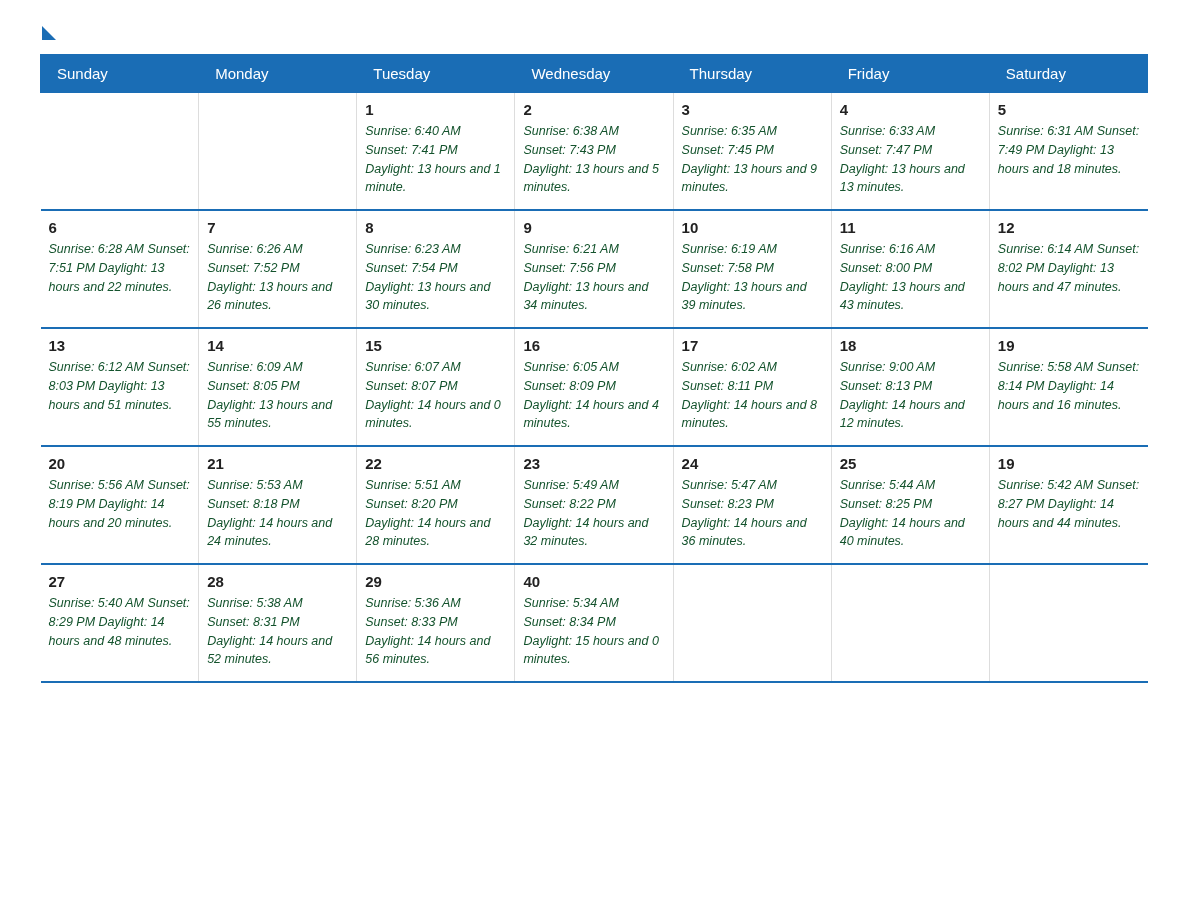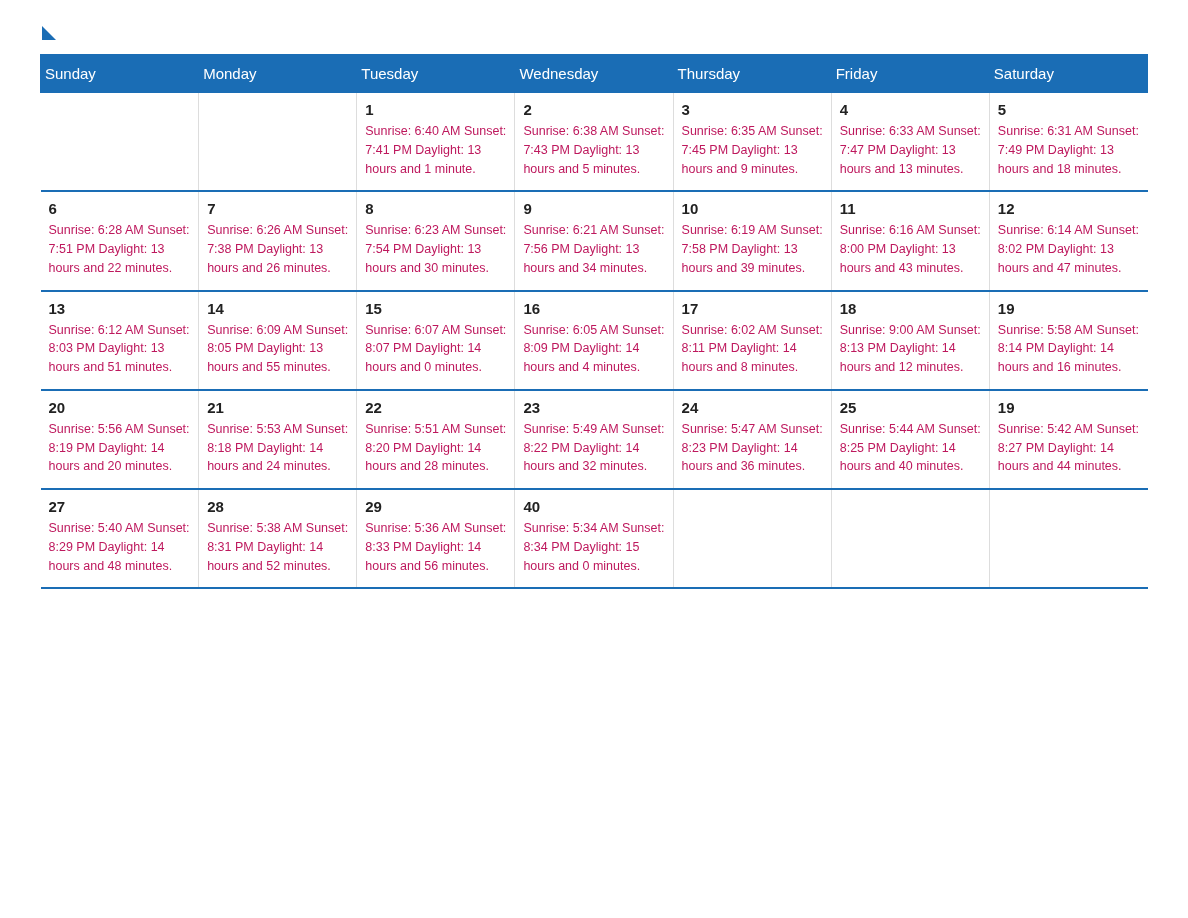--- a/index.html
+++ b/index.html
@@ -59,21 +59,21 @@
     }
     table {
       width: 100%;
       border-collapse: collapse;
     }
     thead tr {
       background-color: #1a6db5;
     }
     thead th {
       color: #fff;
-      padding: 10px 4px;
+      padding: 10px 16px;
       text-align: left;
       font-size: 15px;
       font-weight: normal;
       border: 1px solid #1a6db5;
     }
     tbody tr {
       border-bottom: 2px solid #1a6db5;
     }
     tbody td {
       vertical-align: top;
@@ -89,22 +89,23 @@
     }
     .day-number {
       font-size: 15px;
       font-weight: bold;
       color: #222;
       display: block;
       margin-bottom: 4px;
     }
     .day-info {
       font-size: 12.5px;
-      color: #be185d;
+      color: #14532d;
       line-height: 1.5;
+      font-style: italic;
     }
     .empty-cell {
       background: #fff;
     }
   </style>
 </head>
 <body>
 
 <div class="header">
   <div class="logo-wrapper">
@@ -170,21 +171,21 @@
       <tr>
         <td>
           <span class="day-number">6</span>
           <div class="day-info">Sunrise: 6:28 AM
 Sunset: 7:51 PM
 Daylight: 13 hours and 22 minutes.</div>
         </td>
         <td>
           <span class="day-number">7</span>
           <div class="day-info">Sunrise: 6:26 AM
-Sunset: 7:38 PM
+Sunset: 7:52 PM
 Daylight: 13 hours and 26 minutes.</div>
         </td>
         <td>
           <span class="day-number">8</span>
           <div class="day-info">Sunrise: 6:23 AM
 Sunset: 7:54 PM
 Daylight: 13 hours and 30 minutes.</div>
         </td>
         <td>
           <span class="day-number">9</span>

